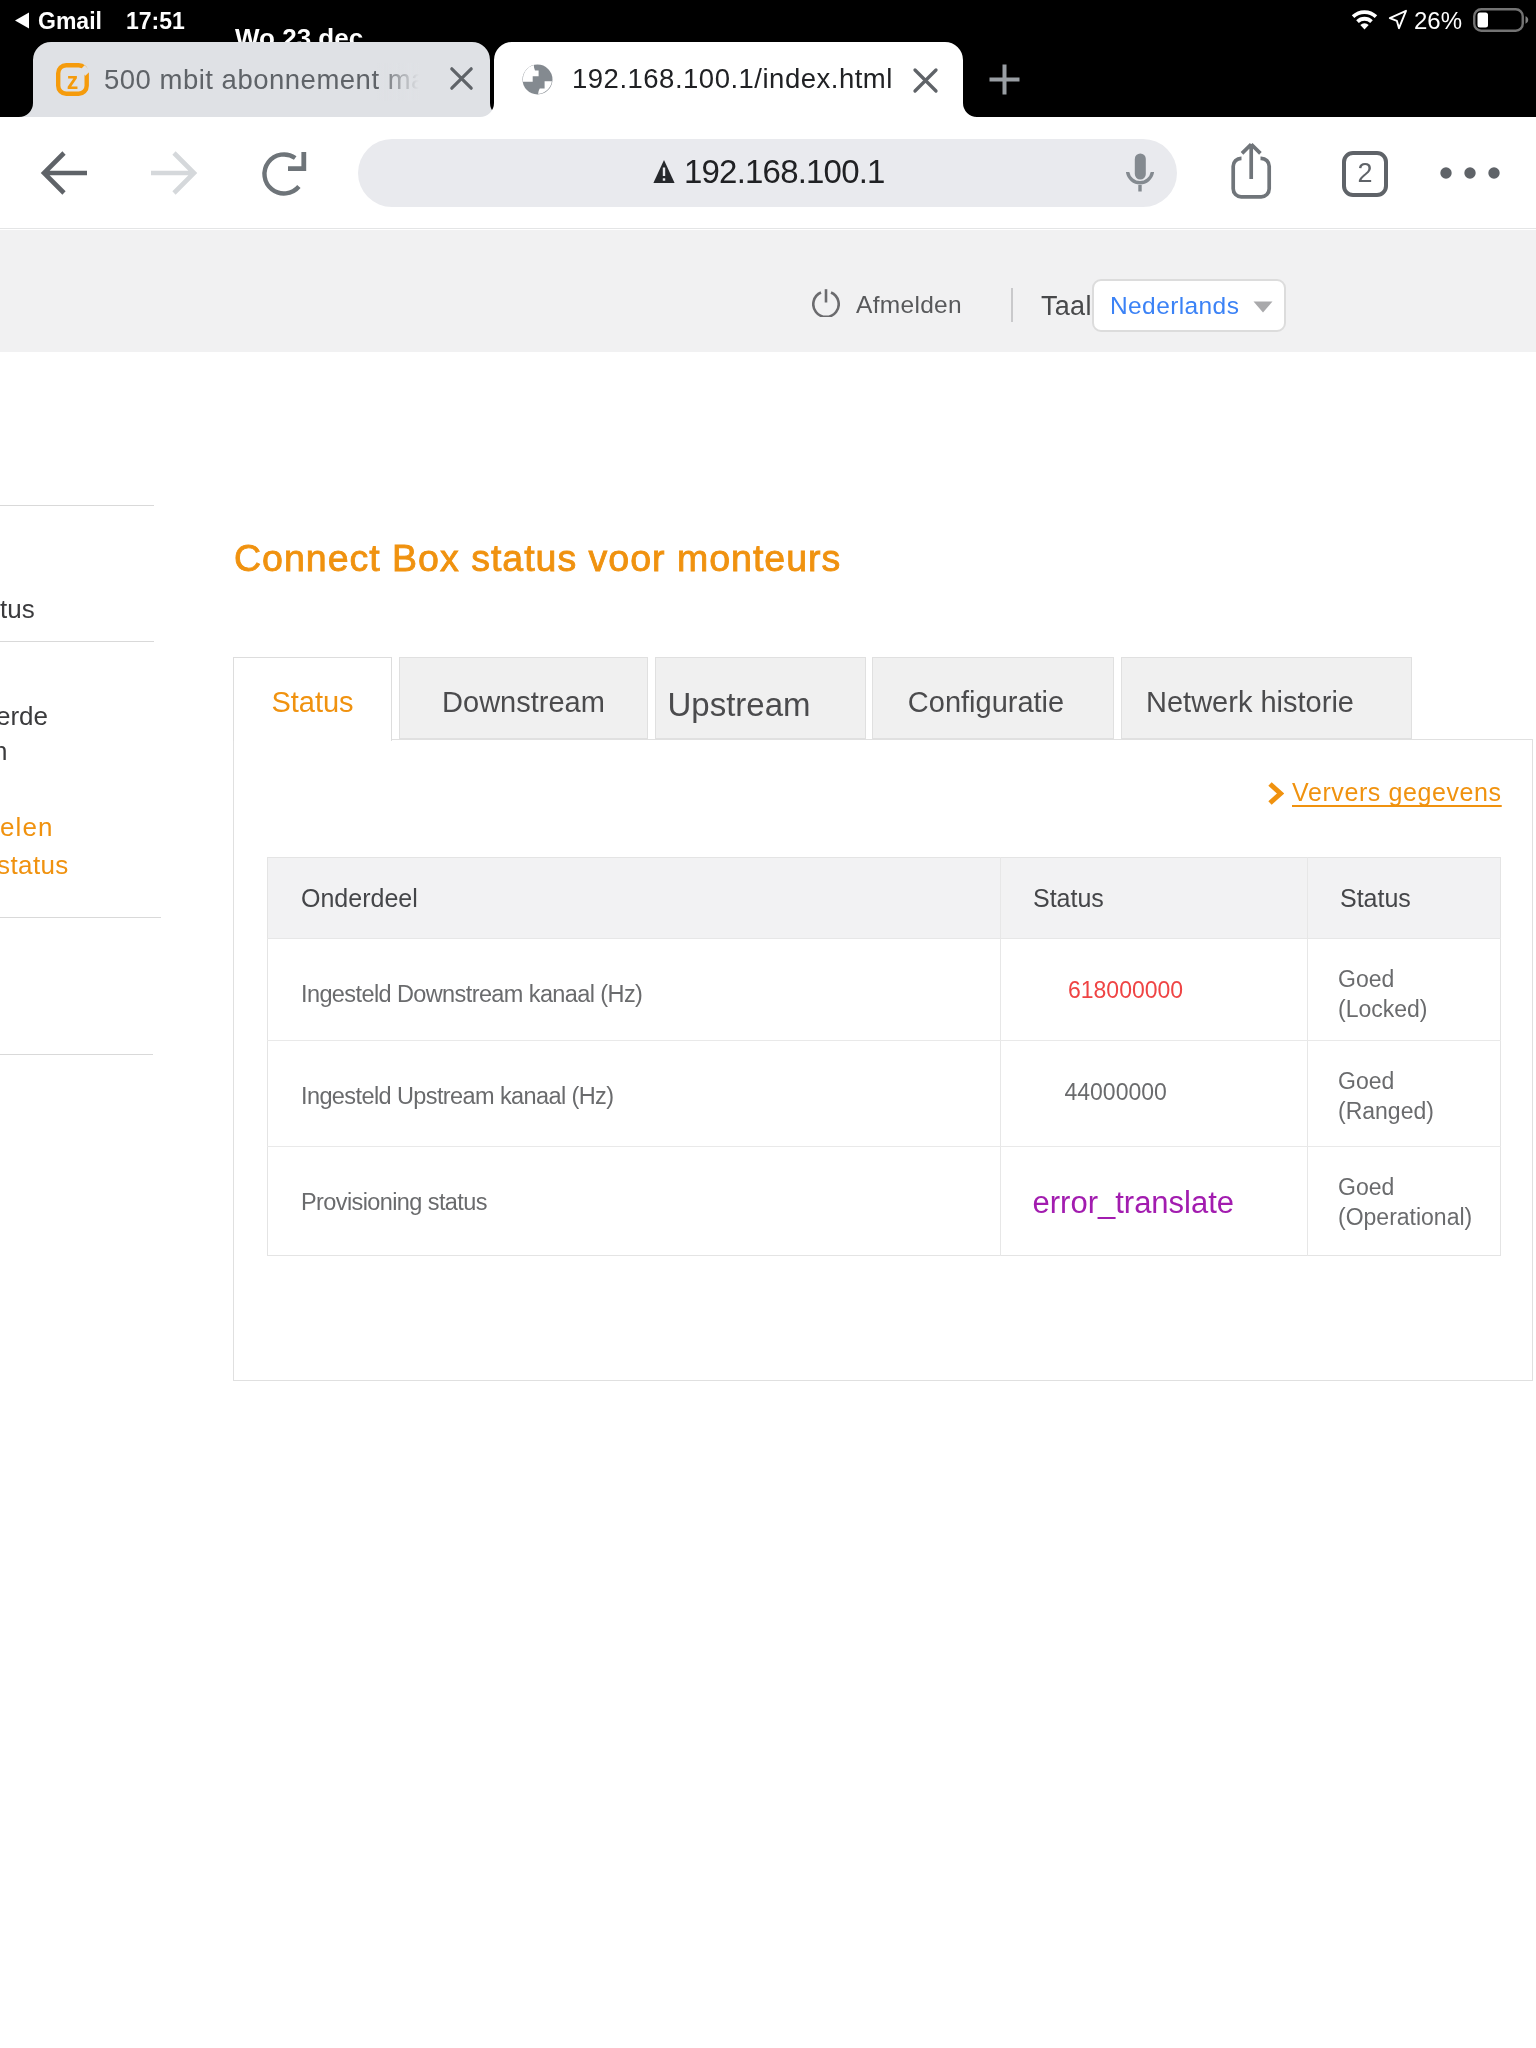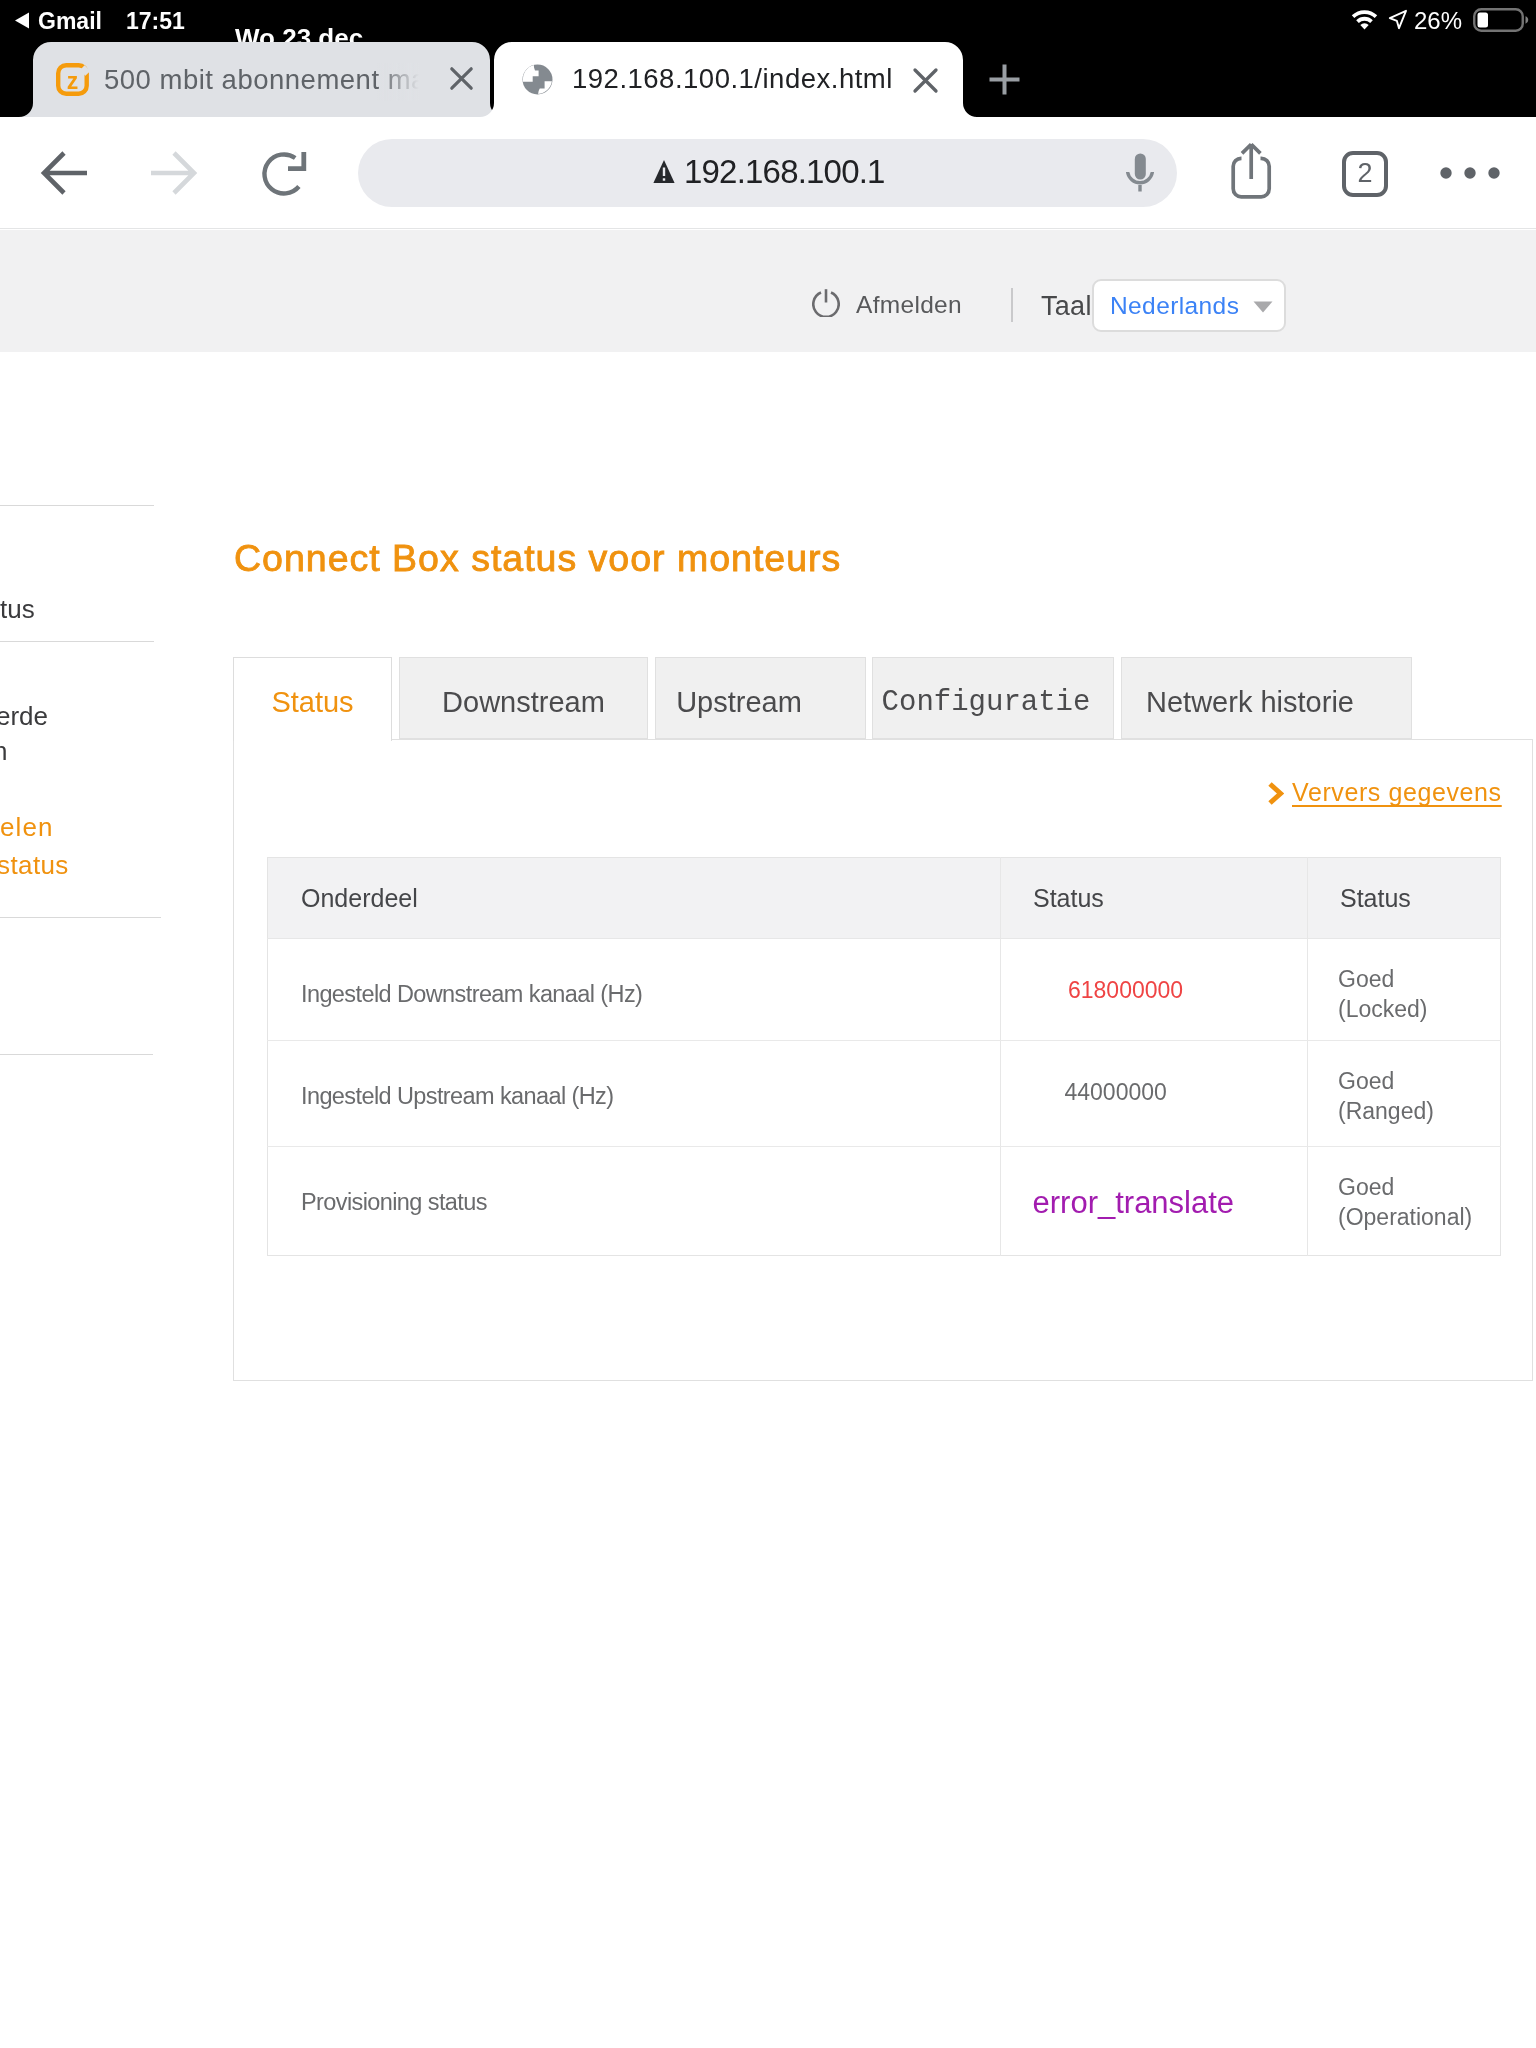--- a/index.html
+++ b/index.html
@@ -122,23 +122,23 @@
 <div class="abs" style="left:0;top:917px;width:161px;height:1px;background:#d9d9d9;"></div>
 <div class="abs" style="left:0;top:1054px;width:153px;height:1px;background:#d9d9d9;"></div>
 
 <div class="abs" style="left:234px;top:539.8px;color:#f0920f;font-size:37.5px;font-weight:400;letter-spacing:1px;-webkit-text-stroke:0.85px #f0920f;">Connect Box status voor monteurs</div>
 
 <div class="abs" style="left:233px;top:739px;width:1300px;height:642px;background:#fff;border:1px solid #e0e0e0;"></div>
 
 <div class="abs" style="left:399px;top:657px;width:249px;height:82px;background:#f0f0f0;border:1px solid #e0e0e0;"></div>
 <div class="abs" style="left:399px;top:687.7px;width:249px;text-align:center;color:#4b4b4d;font-size:29px;">Downstream</div>
 <div class="abs" style="left:655px;top:657px;width:211px;height:82px;background:#f0f0f0;border:1px solid #e0e0e0;"></div>
-<div class="abs" style="left:655px;top:687.7px;width:168px;text-align:center;color:#4b4b4d;font-size:29px;">Upstream</div>
+<div class="abs" style="left:655px;top:687.7px;width:168px;text-align:center;color:#4b4b4d;font-size:33px;">Upstream</div>
 <div class="abs" style="left:872px;top:657px;width:242px;height:82px;background:#f0f0f0;border:1px solid #e0e0e0;"></div>
-<div class="abs" style="left:872px;top:687.7px;width:228px;text-align:center;color:#4b4b4d;font-size:29px;font-family:Liberation Mono, monospace;">Configuratie</div>
+<div class="abs" style="left:872px;top:687.7px;width:228px;text-align:center;color:#4b4b4d;font-size:29px;">Configuratie</div>
 <div class="abs" style="left:1121px;top:657px;width:291px;height:82px;background:#f0f0f0;border:1px solid #e0e0e0;"></div>
 <div class="abs" style="left:1121px;top:687.7px;width:258px;text-align:center;color:#4b4b4d;font-size:29px;">Netwerk historie</div>
 <div class="abs" style="left:233px;top:657px;width:159px;height:84px;background:#fff;border:1px solid #ddd;border-bottom:none;"></div>
 <div class="abs" style="left:233px;top:687.7px;width:159px;text-align:center;color:#f0920f;font-size:29px;">Status</div>
 
 <svg class="abs" style="left:1267px;top:782px;" width="17" height="23" viewBox="0 0 17 23">
   <path d="M3 2 L13.5 11.5 L3 21" stroke="#f0920f" stroke-width="5" fill="none"></path>
 </svg>
 <div class="abs" style="left:1292px;top:780.4px;color:#f0920f;font-size:25px;letter-spacing:0.6px;text-decoration:underline;text-decoration-thickness:2px;text-underline-offset:4px;text-decoration-skip-ink:none;">Ververs gegevens</div>
 

